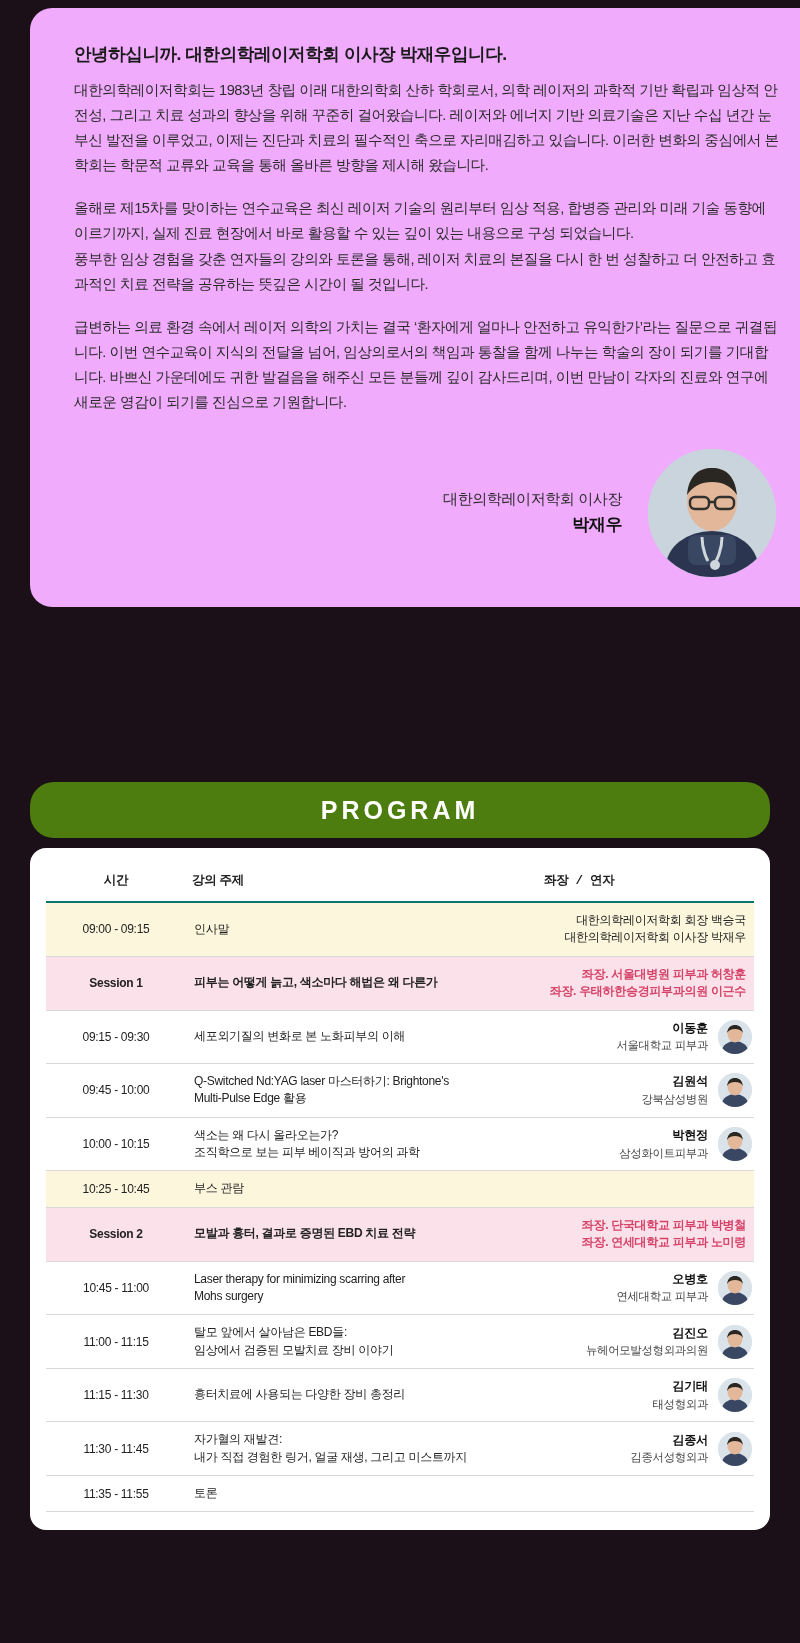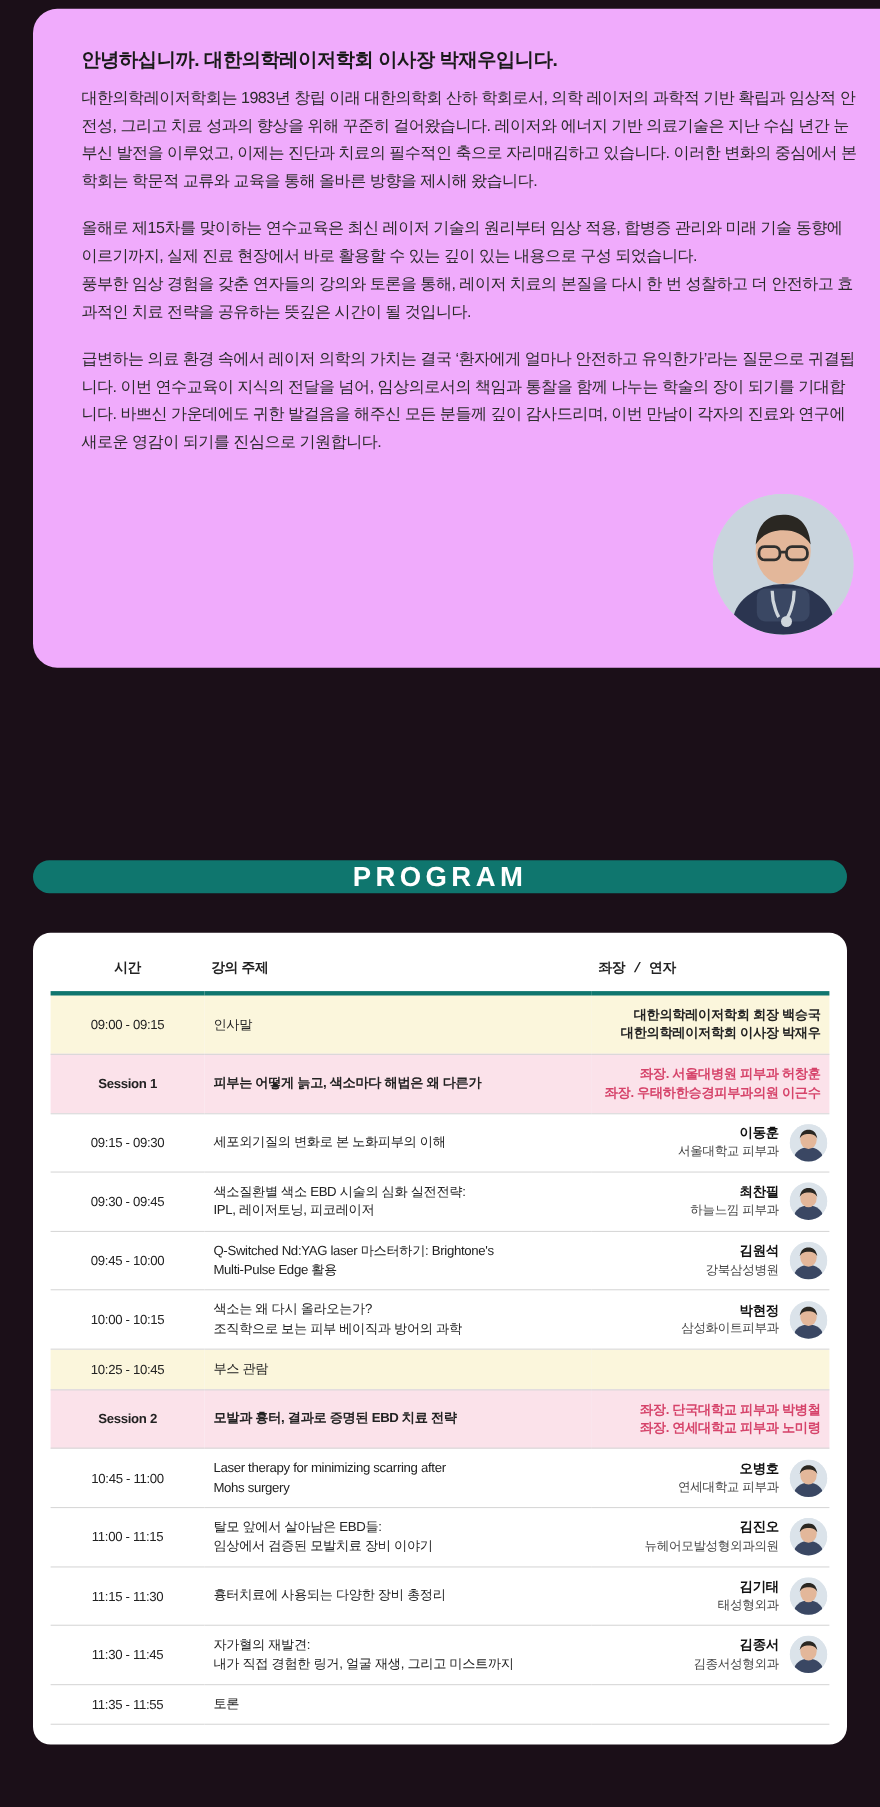--- a/index.html
+++ b/index.html
@@ -71,22 +71,22 @@
     flex: none;
   }
   .portrait svg { display: block; width: 100%; height: 100%; }
 
   
   .program-banner {
     position: absolute;
     left: 30px;
     top: 782px;
     width: 740px;
-    height: 30px;
-    background: #0f766e;
+    height: 56px;
+    background: #4d7c0f;
     border-radius: 24px;
     color: #fff;
     font-size: 25px;
     font-weight: bold;
     letter-spacing: 4px;
     display: flex;
     align-items: center;
     justify-content: center;
   }
 
@@ -107,21 +107,21 @@
   }
   table.program col.c-time  { width: 140px; }
   table.program col.c-topic { width: 352px; }
   table.program col.c-chair { width: 216px; }
 
   table.program th {
     font-size: 12.5px;
     font-weight: bold;
     color: #222;
     padding: 10px 6px 12px 6px;
-    border-bottom: 4px solid #0f766e;
+    border-bottom: 2px solid #0f766e;
     letter-spacing: -0.3px;
   }
   table.program th.th-time  { text-align: center; }
   table.program th.th-topic { text-align: left; }
   table.program th.th-chair { text-align: left; font-family: Liberation Mono, monospace; }
 
   table.program td {
     border-bottom: 1px solid #d8d8d8;
     padding: 9px 8px;
     vertical-align: middle;
@@ -143,21 +143,21 @@
   }
   .spk-name { font-weight: bold; font-size: 12.2px; color: #111; }
   .spk-aff  { font-size: 11.4px; color: #444; }
 
   tr.row-head-yellow td { background: #fbf6dc; }
   tr.row-session td     { background: #fbe2ea; }
   tr.row-session td.time    { font-weight: bold; }
   tr.row-session td.topic   { font-weight: bold; }
   tr.row-session td.chair   { color: #d6436a; font-weight: bold; }
 
-  .chair-line { display: block; font-weight: bold; }
+  .chair-line { display: block; }
 
   
   td.chair.with-photo {
     padding-right: 46px;
     position: relative;
   }
   .avatar {
     position: absolute;
     right: 2px;
     top: 50%;
@@ -174,20 +174,24 @@
 <body>
 
 <div class="greeting-card">
   <h1 class="greeting-title">안녕하십니까. 대한의학레이저학회 이사장 박재우입니다.</h1>
   <p class="greeting-para">대한의학레이저학회는 1983년 창립 이래 대한의학회 산하 학회로서, 의학 레이저의 과학적 기반 확립과 임상적 안전성, 그리고 치료 성과의 향상을 위해 꾸준히 걸어왔습니다. 레이저와 에너지 기반 의료기술은 지난 수십 년간 눈부신 발전을 이루었고, 이제는 진단과 치료의 필수적인 축으로 자리매김하고 있습니다. 이러한 변화의 중심에서 본 학회는 학문적 교류와 교육을 통해 올바른 방향을 제시해 왔습니다.</p>
   <p class="greeting-para tight">올해로 제15차를 맞이하는 연수교육은 최신 레이저 기술의 원리부터 임상 적용, 합병증 관리와 미래 기술 동향에 이르기까지, 실제 진료 현장에서 바로 활용할 수 있는 깊이 있는 내용으로 구성 되었습니다.</p>
   <p class="greeting-para">풍부한 임상 경험을 갖춘 연자들의 강의와 토론을 통해, 레이저 치료의 본질을 다시 한 번 성찰하고 더 안전하고 효과적인 치료 전략을 공유하는 뜻깊은 시간이 될 것입니다.</p>
   <p class="greeting-para">급변하는 의료 환경 속에서 레이저 의학의 가치는 결국 ‘환자에게 얼마나 안전하고 유익한가’라는 질문으로 귀결됩니다. 이번 연수교육이 지식의 전달을 넘어, 임상의로서의 책임과 통찰을 함께 나누는 학술의 장이 되기를 기대합니다. 바쁘신 가운데에도 귀한 발걸음을 해주신 모든 분들께 깊이 감사드리며, 이번 만남이 각자의 진료와 연구에 새로운 영감이 되기를 진심으로 기원합니다.</p>
 
   <div class="signature-block">
+    <div class="signature-text">
+      <div class="signature-org">대한의학레이저학회 이사장</div>
+      <div class="signature-name">박재우</div>
+    </div>
     <div class="portrait">
       <svg viewBox="0 0 128 128" xmlns="http://www.w3.org/2000/svg" aria-hidden="true">
         <rect width="128" height="128" fill="#c9d4dd"></rect>
         <ellipse cx="64" cy="118" rx="46" ry="36" fill="#2b3550"></ellipse>
         <rect x="40" y="86" width="48" height="30" rx="8" fill="#3a4763"></rect>
         <ellipse cx="64" cy="52" rx="25" ry="30" fill="#e3b79a"></ellipse>
         <path d="M39 46c2-20 12-27 25-27s23 7 25 27c-6-9-14-13-25-13s-19 4-25 13z" fill="#2a2722"></path>
         <rect x="42" y="48" width="19" height="12" rx="5" fill="none" stroke="#30302e" stroke-width="2.5"></rect>
         <rect x="67" y="48" width="19" height="12" rx="5" fill="none" stroke="#30302e" stroke-width="2.5"></rect>
         <line x1="61" y1="53" x2="67" y2="53" stroke="#30302e" stroke-width="2.5"></line>
@@ -241,36 +245,20 @@
               <svg viewBox="0 0 34 34" xmlns="http://www.w3.org/2000/svg">
                 <rect width="34" height="34" fill="#dbe3ea"></rect>
                 <ellipse cx="17" cy="31" rx="13" ry="10" fill="#3a4763"></ellipse>
                 <ellipse cx="17" cy="14" rx="7.5" ry="8.5" fill="#e3b79a"></ellipse>
                 <path d="M9 13c1-6 4-8 8-8s7 2 8 8c-2-3-4-4-8-4s-6 1-8 4z" fill="#2a2722"></path>
               </svg>
             </span>
           </td>
         </tr>
         <tr>
-          <td class="time">09:30 - 09:45</td>
-          <td class="topic">색소질환별 색소 EBD 시술의 심화 실전전략:<br>IPL, 레이저토닝, 피코레이저</td>
-          <td class="chair with-photo">
-            <div class="spk-name">최찬필</div>
-            <div class="spk-aff">하늘느낌 피부과</div>
-            <span class="avatar">
-              <svg viewBox="0 0 34 34" xmlns="http://www.w3.org/2000/svg">
-                <rect width="34" height="34" fill="#dbe3ea"></rect>
-                <ellipse cx="17" cy="31" rx="13" ry="10" fill="#3a4763"></ellipse>
-                <ellipse cx="17" cy="14" rx="7.5" ry="8.5" fill="#e3b79a"></ellipse>
-                <path d="M9 13c1-6 4-8 8-8s7 2 8 8c-2-3-4-4-8-4s-6 1-8 4z" fill="#2a2722"></path>
-              </svg>
-            </span>
-          </td>
-        </tr>
-        <tr>
           <td class="time">09:45 - 10:00</td>
           <td class="topic">Q-Switched Nd:YAG laser 마스터하기: Brightone's<br>Multi-Pulse Edge 활용</td>
           <td class="chair with-photo">
             <div class="spk-name">김원석</div>
             <div class="spk-aff">강북삼성병원</div>
             <span class="avatar">
               <svg viewBox="0 0 34 34" xmlns="http://www.w3.org/2000/svg">
                 <rect width="34" height="34" fill="#dbe3ea"></rect>
                 <ellipse cx="17" cy="31" rx="13" ry="10" fill="#3a4763"></ellipse>
                 <ellipse cx="17" cy="14" rx="7.5" ry="8.5" fill="#e3b79a"></ellipse>

